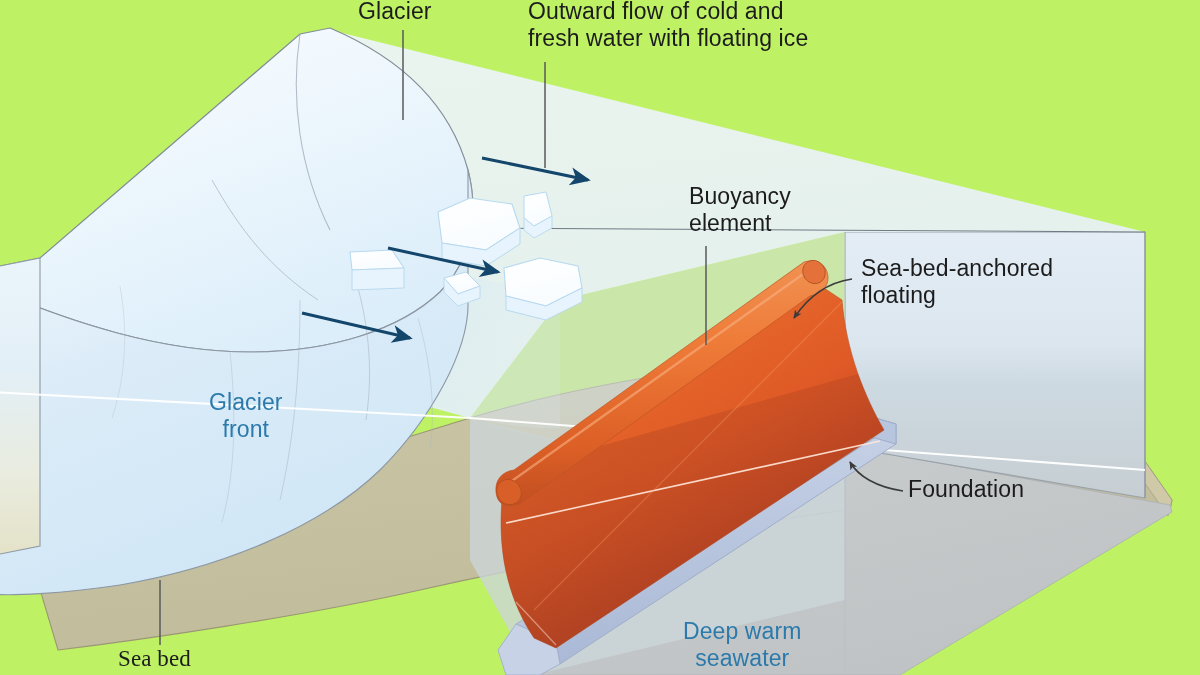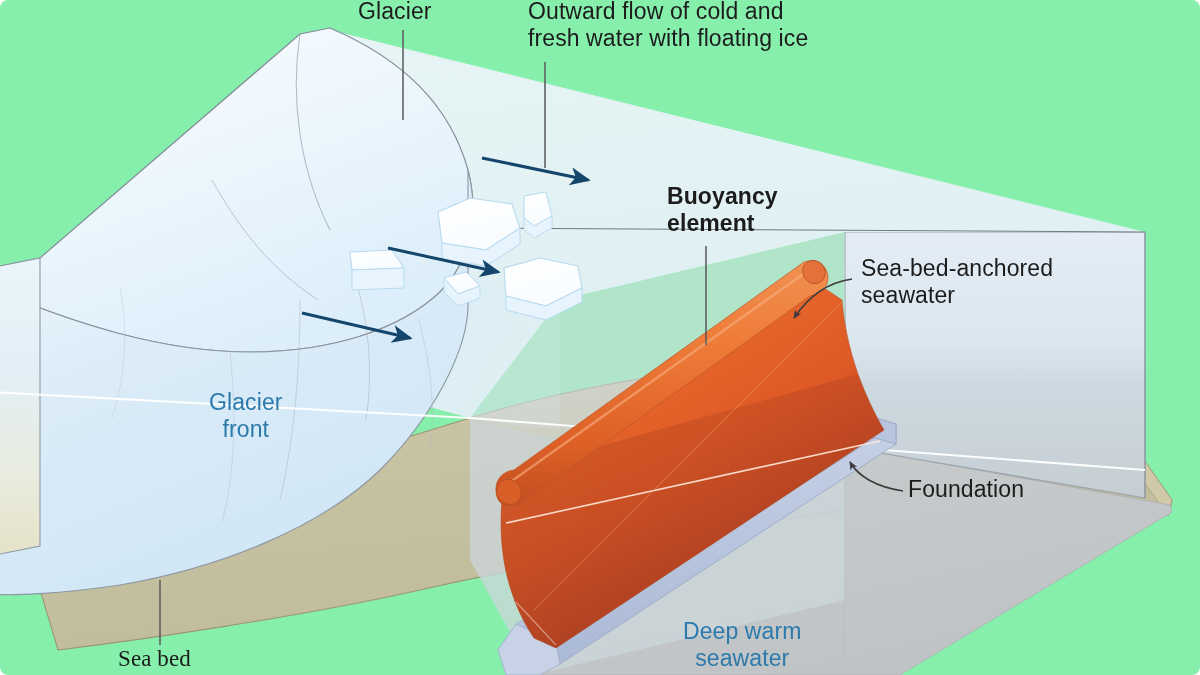--- a/index.html
+++ b/index.html
@@ -2,40 +2,40 @@
 <html><head>
 <meta charset="utf-8">
 <title>Sea-bed-anchored curtain diagram</title>
 <style>
   html,body{margin:0;padding:0;background:#ffffff;}
   body{
     width:1200px;height:675px;overflow:hidden;
     font-family:"Liberation Sans","DejaVu Sans",sans-serif;
     -webkit-font-smoothing:antialiased;
   }
-  #stage{position:relative;width:1200px;height:675px;background:#86efac;border-radius:8px;}
+  #stage{position:relative;width:1200px;height:675px;background:#bef264;}
   svg.scene{position:absolute;inset:0;width:1200px;height:675px;display:block;}
 
   
   .lbl{
     position:absolute;
     font-family:"Liberation Sans","DejaVu Sans",sans-serif;
     font-size:23px;
     line-height:27px;
     color:#1c1c1c;
     white-space:pre-line;
     letter-spacing:0.1px;
     pointer-events:none;
   }
   .lbl.blue{ color:#2b7aab; }
   .lbl.center{ text-align:center; }
 
   #label-glacier{ left:358px; top:-2px; }
   #label-outflow{ left:528px; top:-2px; }
-  #label-buoyancy{ left:667px; top:183px;font-weight:bold; }
+  #label-buoyancy{ left:689px; top:183px; }
   #label-curtain{ left:861px; top:255px; }
   #label-foundation{ left:908px; top:476px; }
   #label-glacier-front{ left:209px; top:389px; }
   #label-deepwarm{ left:663px; top:618px;margin-left:20px; }
   #label-seabed{ left:118px; top:645px;font-family:Liberation Serif, serif; }
 </style>
 </head>
 <body>
 
 <div id="stage">
@@ -316,21 +316,21 @@
 
   <div class="lbl" id="label-glacier">Glacier</div>
 
   <div class="lbl" id="label-outflow">Outward flow of cold and
 fresh water with floating ice</div>
 
   <div class="lbl" id="label-buoyancy">Buoyancy
 element</div>
 
   <div class="lbl" id="label-curtain">Sea-bed-anchored
-seawater</div>
+floating</div>
 
   <div class="lbl" id="label-foundation">Foundation</div>
 
   <div class="lbl blue center" id="label-glacier-front">Glacier
 front</div>
 
   <div class="lbl blue center" id="label-deepwarm">Deep warm
 seawater</div>
 
   <div class="lbl" id="label-seabed">Sea bed</div>

